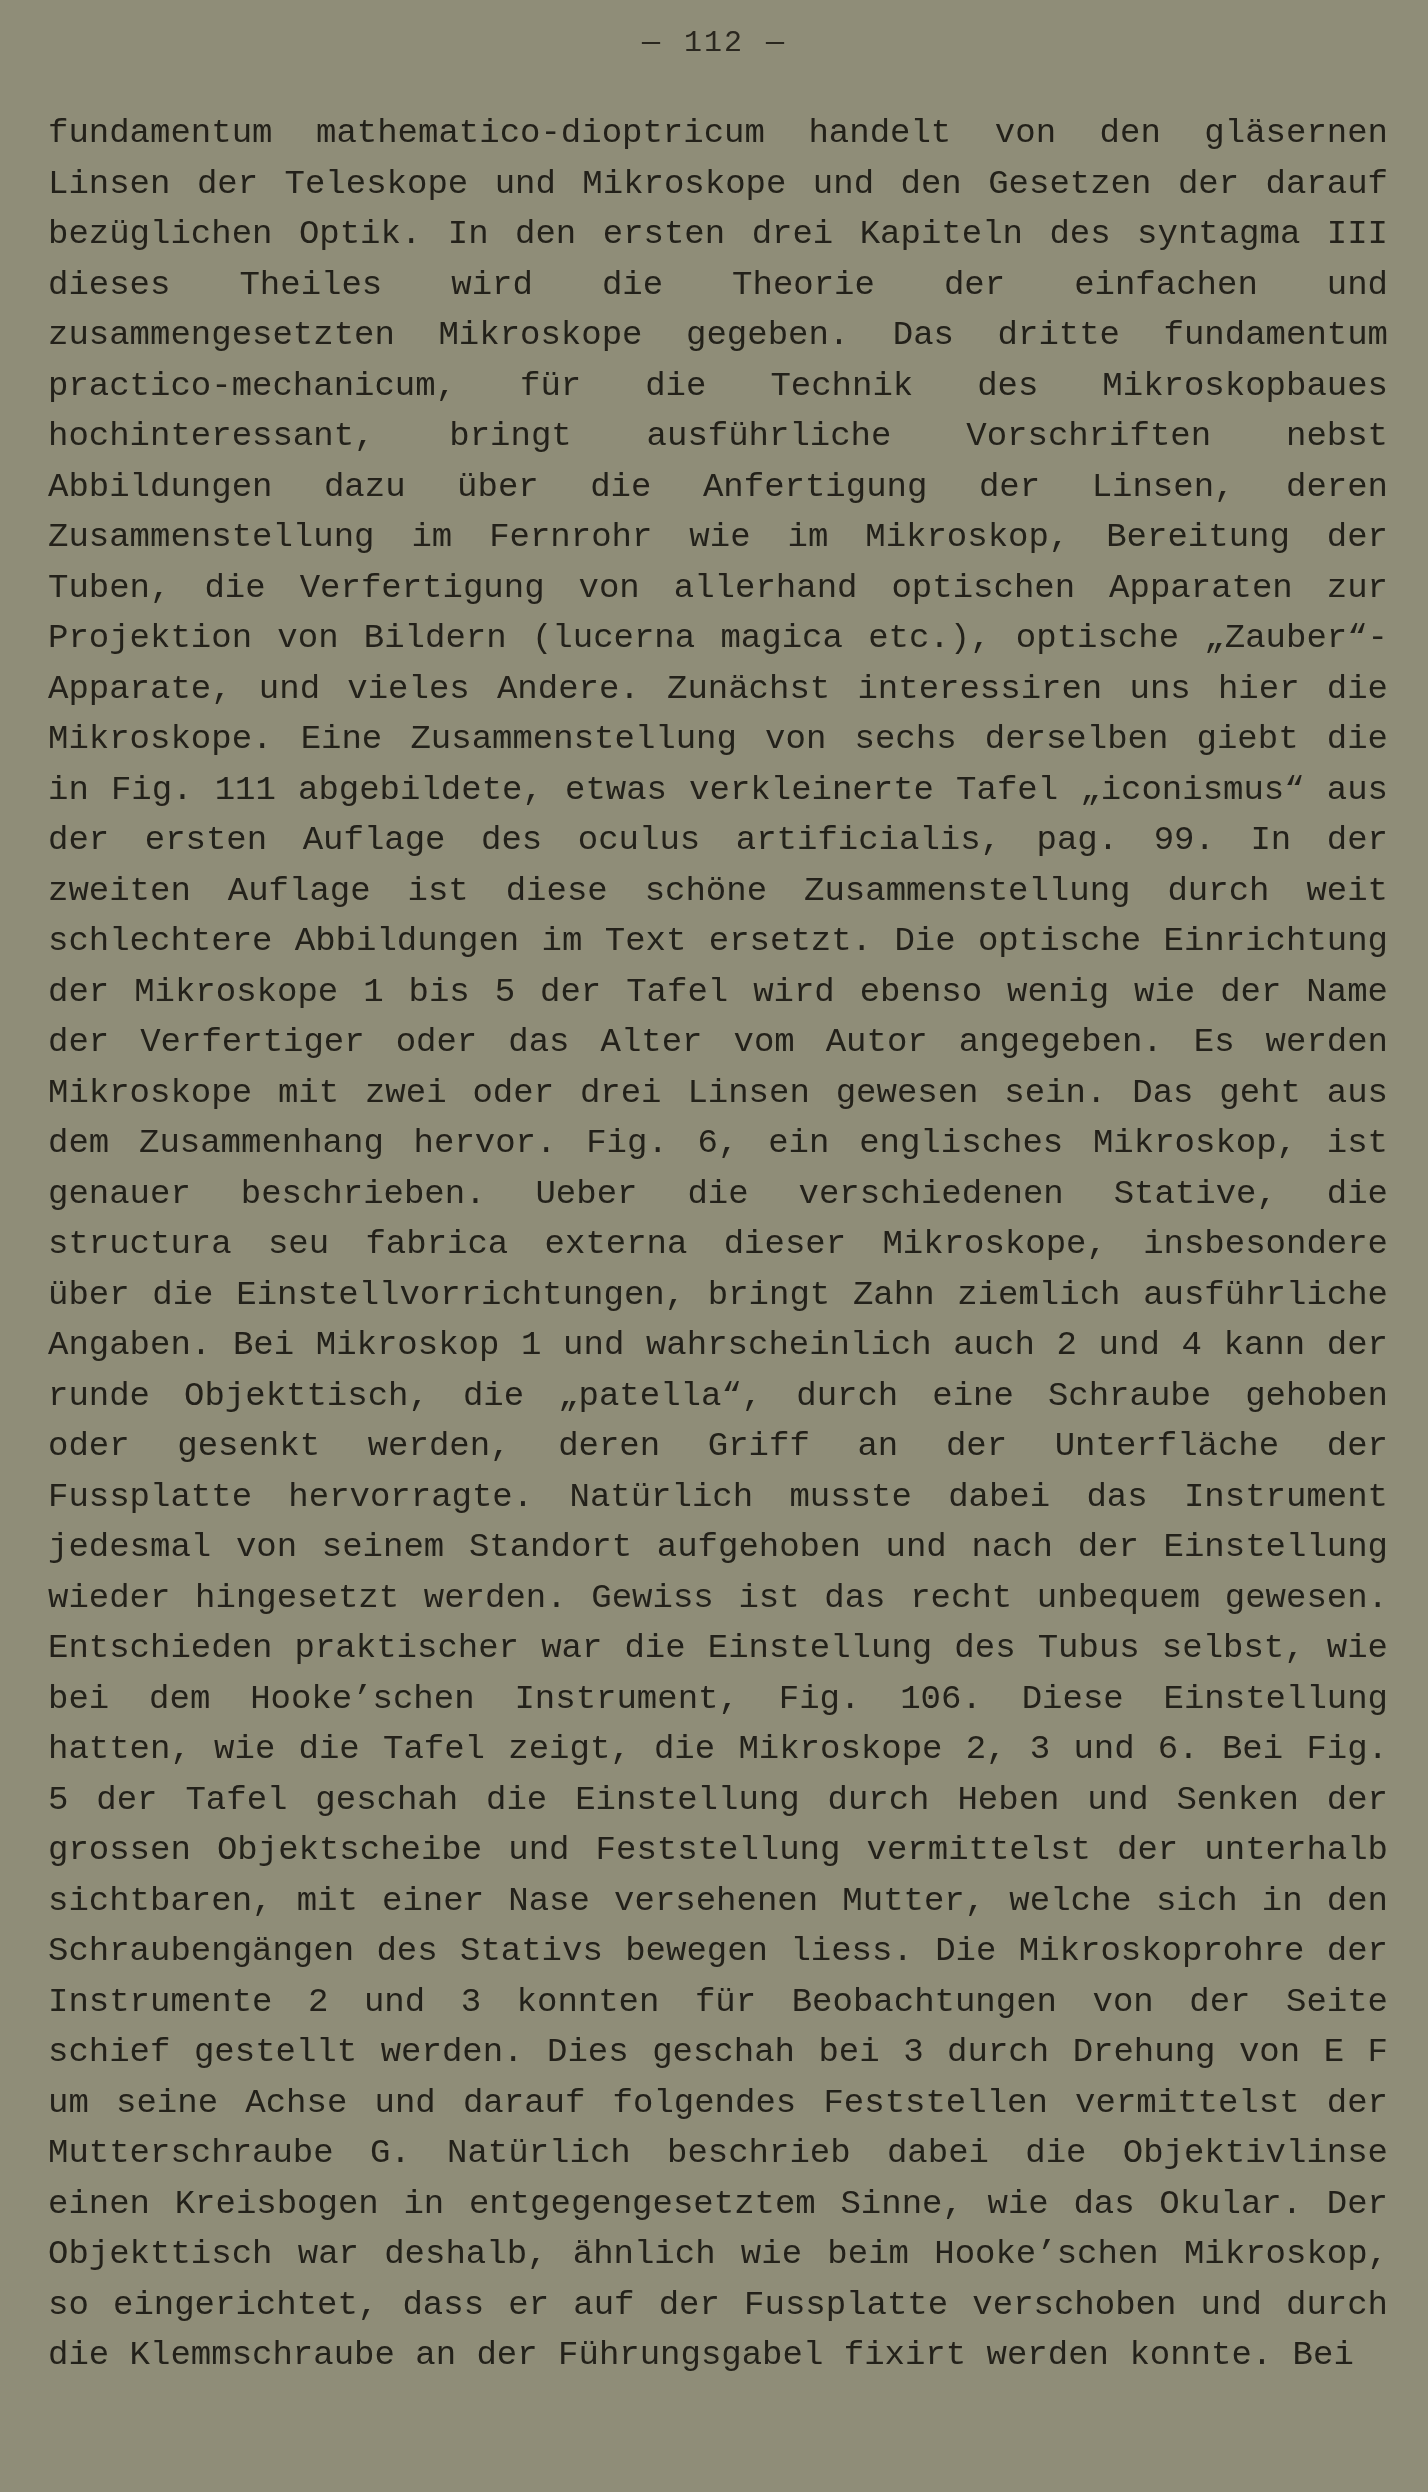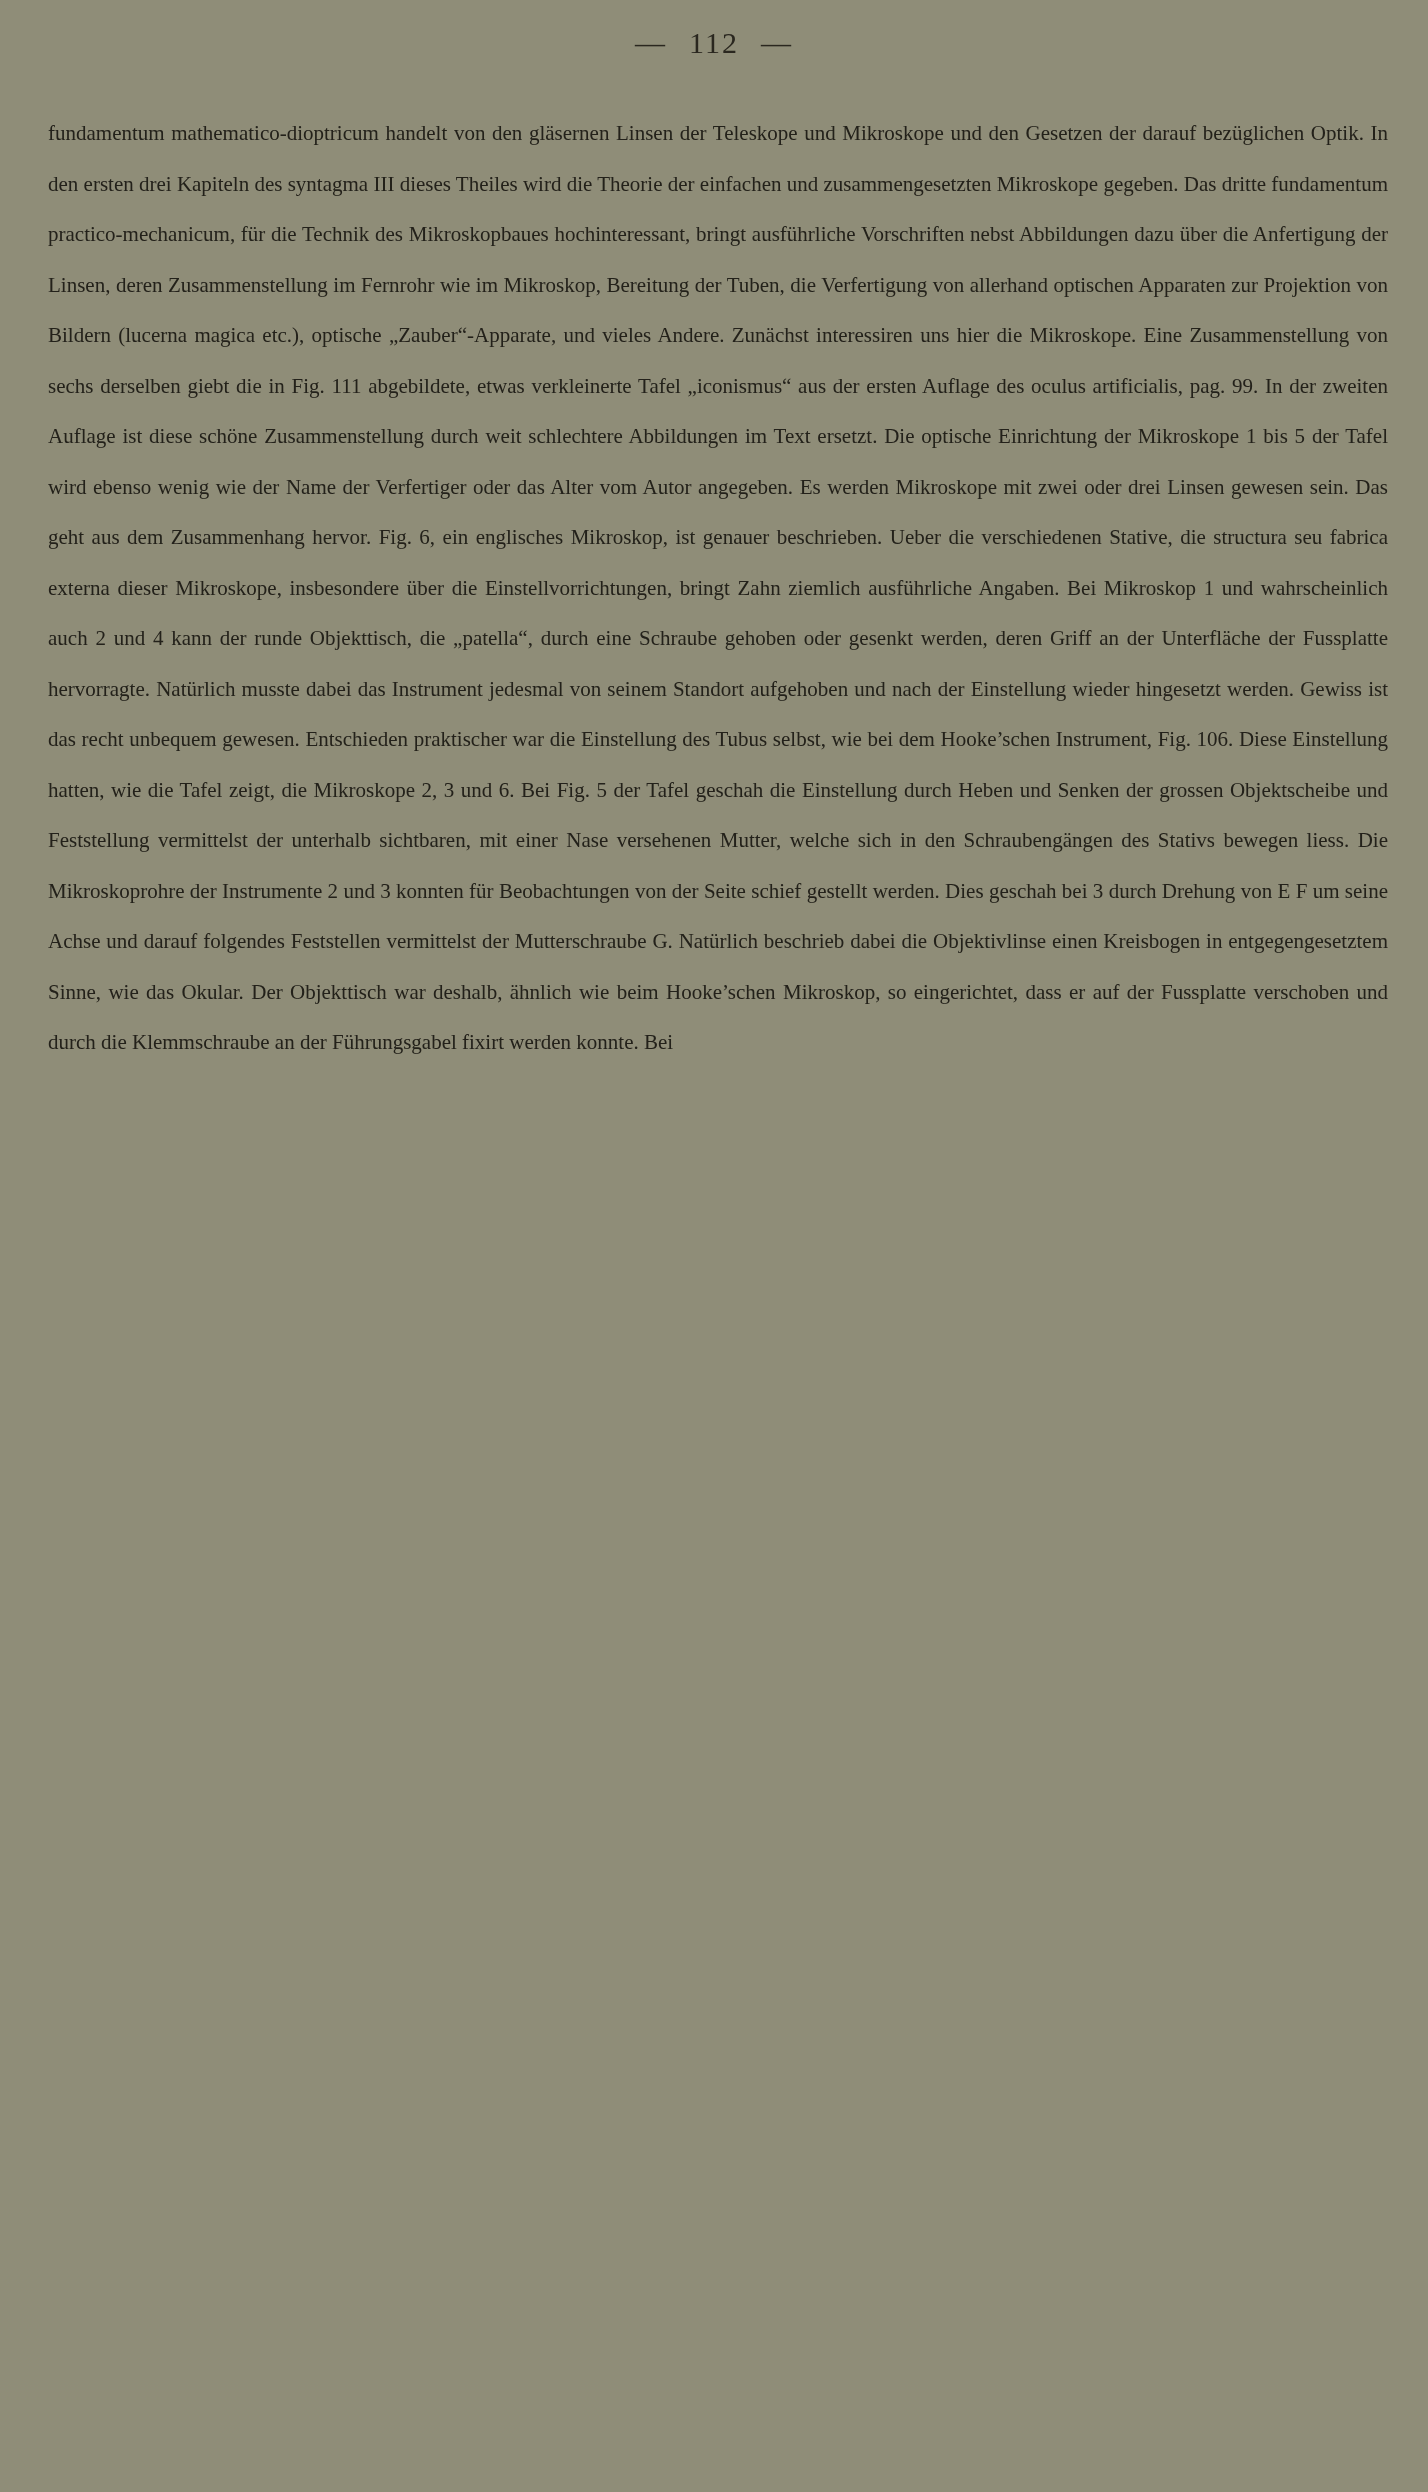--- a/index.html
+++ b/index.html
@@ -6,21 +6,21 @@
     margin: 0;
     padding: 0;
     background: #8f8d78;
   }
   .page {
     position: relative;
     width: 1428px;
     height: 2492px;
     background: #8f8d78;
     overflow: hidden;
-    font-family: Liberation Serif, serif;
+    font-family: Liberation Mono, monospace;
     color: #221f18;
   }
   .page-header {
     position: absolute;
     top: 26px;
     left: 0;
     width: 1428px;
     text-align: center;
     font-size: 30px;
     letter-spacing: 2px;
@@ -29,21 +29,21 @@
   .page-header .dash {
     display: inline-block;
     margin: 0 22px;
     color: #2a271f;
   }
   .body-text {
     position: absolute;
     top: 108px;
     left: 48px;
     width: 1340px;
-    font-size: 21px;
+    font-size: 34px;
     line-height: 50.5px;
     text-align: justify;
     text-justify: inter-word;
     color: #23211a;
   }
   .body-text p {
     margin: 0;
     text-align: justify;
   }
 </style>

